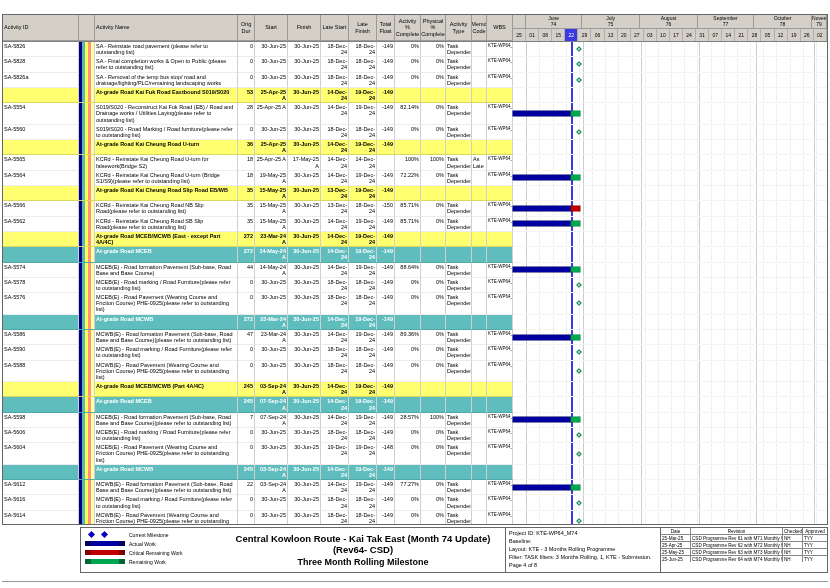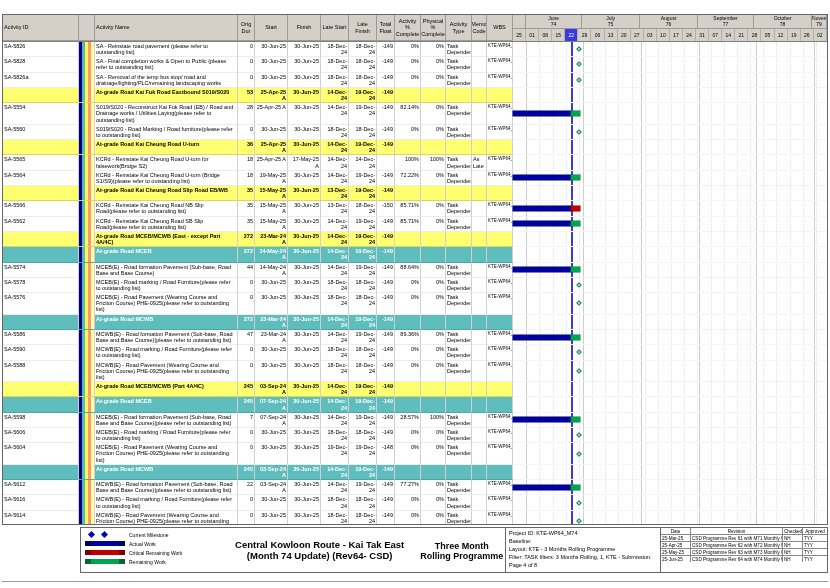--- a/index.html
+++ b/index.html
@@ -45,21 +45,21 @@
   .ms{position:absolute;top:50%;width:4px;height:4px;margin-top:-2px;transform:rotate(45deg);background:#a8e8c8;border:0.5px solid #208050;box-sizing:border-box;}
   
   .footer{position:absolute;left:80px;top:527px;width:748px;height:46px;border:1px solid #666;box-sizing:border-box;display:flex;background:#fff;}
   .lgtt{width:425px;border-right:1px solid #666;box-sizing:border-box;display:flex;}
   .legend{width:140px;padding:2px 4px;box-sizing:border-box;}
   .litem{display:flex;align-items:center;height:9px;}
   .lico{width:40px;display:flex;align-items:center;}
   .llab{font-size:5px;margin-left:4px;white-space:nowrap;}
   .lbar{height:5px;flex:1;position:relative;}
   .dmnd{width:5px;height:5px;transform:rotate(45deg);background:#0000c0;display:inline-block;margin:0 4px;}
-  .tblock{flex:1;display:flex;align-items:center;justify-content:center;}
+  .tblock{flex:1;display:flex;flex-direction:column;align-items:center;justify-content:center;}
   .t1{font-size:9.5px;font-weight:bold;text-align:center;}
   .t2{font-size:9px;font-weight:bold;text-align:center;margin-top:2px;}
   .pinfo{width:155px;border-right:1px solid #666;box-sizing:border-box;padding:2px 3px;font-size:5.5px;line-height:1.45;position:relative;}
   .pinfo .pg{position:absolute;left:3px;bottom:2px;}
   .rev{flex:1;display:flex;flex-direction:column;font-size:4.6px;}
   .revrow{display:flex;border-bottom:1px solid #888;}
   .revrow:last-child{border-bottom:none;}
   .revc{box-sizing:border-box;border-right:1px solid #888;padding:0.5px 1px;overflow:hidden;white-space:nowrap;}
   .revc:last-child{border-right:none;}
   .rv-d{width:30px;}.rv-r{width:92px;}.rv-c{width:20px;}.rv-a{flex:1;}
@@ -775,21 +775,21 @@
               <div class="lbar" style="background: rgb(0, 165, 80);">
                 <div class="l" style="position: absolute; left: 0px; top: 0px; width: 6px; height: 5px; background: rgb(0, 102, 51);"></div>
                 <div class="r" style="position: absolute; right: 0px; top: 0px; width: 6px; height: 5px; background: rgb(0, 102, 51);"></div>
               </div>
             </div>
             <div class="llab">Remaining Work</div>
           </div>
         </div>
       <div class="tblock">
         <div class="t1">Central Kowloon Route - Kai Tak East (Month 74 Update) (Rev64- CSD)</div>
-        <div class="t2">Three Month Rolling Programme</div>
+        <div class="t2">Three Month Rolling Milestone</div>
       </div>
     </div>
     <div class="pinfo">
       <div>Project ID: KTE-WP64_M74</div>
       <div>Baseline:</div>
       <div>Layout: KTE - 3 Months Rolling Programme</div>
       <div>Filter: TASK filters: 3 Months Rolling, 1, KTE - Submission.</div>
       <div class="pg">Page 4 of 8</div>
     </div>
     <div class="rev" id="rev">

